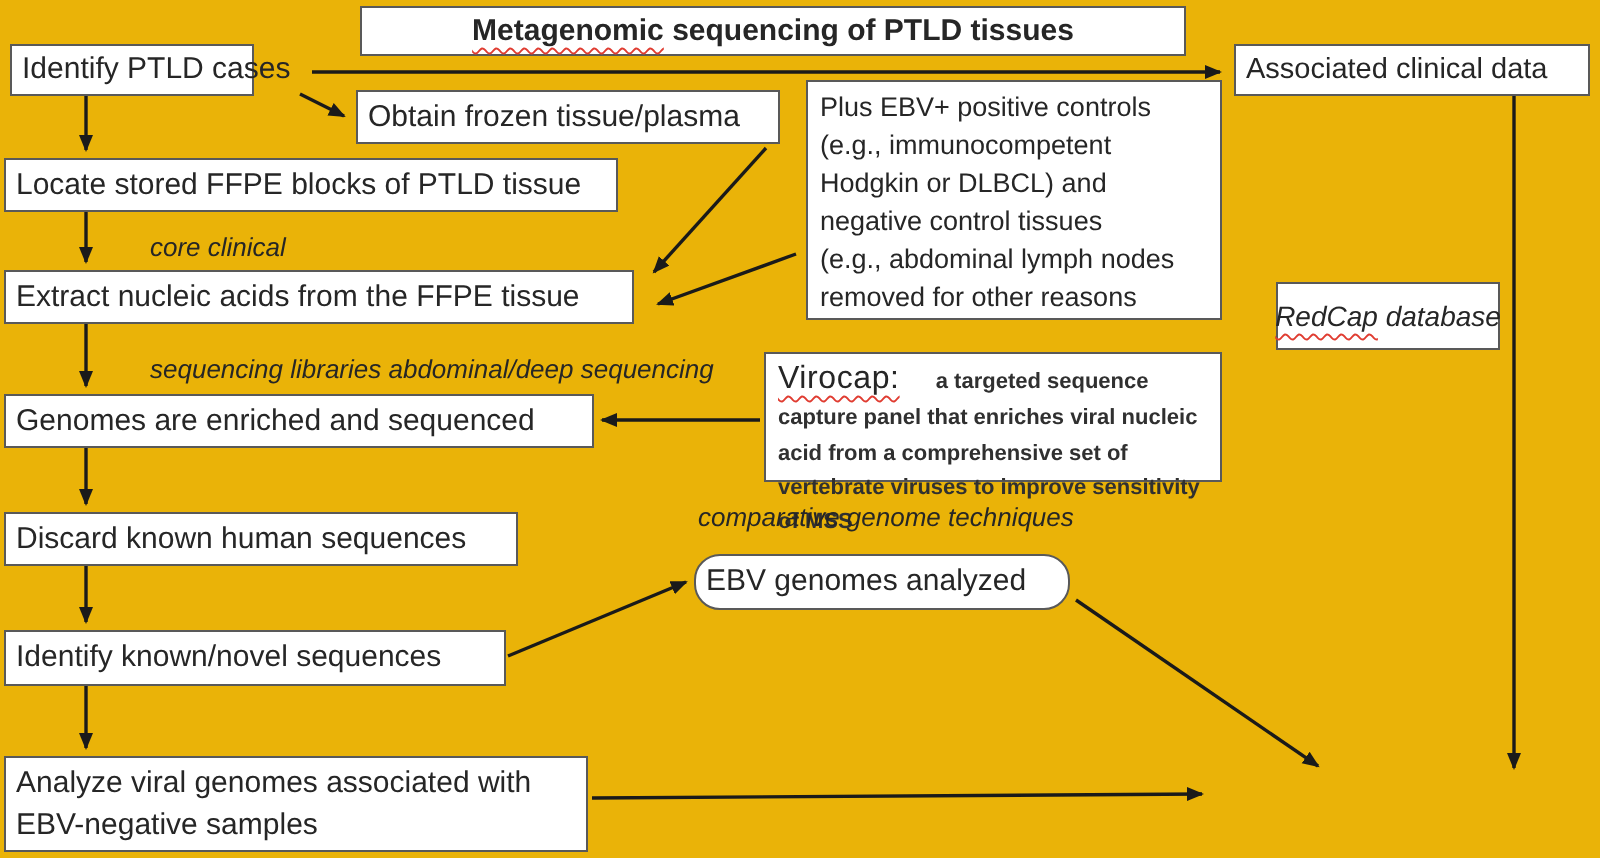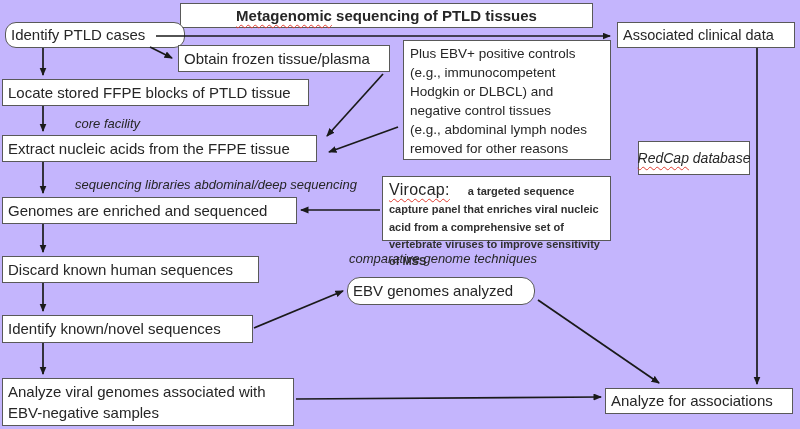--- a/index.html
+++ b/index.html
@@ -1,17 +1,17 @@
 <!DOCTYPE html>
 <html><head>
 <meta charset="utf-8">
 <style>
   html,body{margin:0;padding:0;background:#fff;}
   #canvas{
-    position:relative;width:800px;height:429px;background:#c4b5fd;
+    position:relative;width:800px;height:429px;background:#eab308;
     font-family:"Liberation Sans",sans-serif;color:#262626;overflow:hidden;
   }
   .box{
     position:absolute;background:#fff;border:1px solid #595959;
     font-size:15px;line-height:1.15;display:flex;align-items:center;
     padding:2px 5px;box-sizing:border-box;white-space:nowrap;
   }
   .box.multi{white-space:pre-line;align-items:flex-start;line-height:19px;}
   .title-box{
     position:absolute;background:#fff;border:1px solid #595959;
@@ -34,33 +34,33 @@
 </style>
 </head>
 <body>
 
 <div id="canvas">
 
   <div class="title-box" style="left:180px;top:3px;width:413px;height:25px;">
     <span><span class="squiggle">Metagenomic</span><span> sequencing of PTLD tissues</span></span>
   </div>
 
-  <div class="box" style="left:5px;top:22px;width:180px;height:26px;border-radius:11px;">
+  <div class="box" style="left:5px;top:22px;width:122px;height:26px;">
     <span>Identify PTLD cases</span>
   </div>
 
   <div class="box" style="left:178px;top:45px;width:212px;height:27px;">
     <span>Obtain frozen tissue/plasma</span>
   </div>
 
   <div class="box" style="left:2px;top:79px;width:307px;height:27px;">
     <span>Locate stored FFPE blocks of PTLD tissue</span>
   </div>
 
-  <div class="lbl" style="left:75px;top:116px;">core facility</div>
+  <div class="lbl" style="left:75px;top:116px;">core clinical</div>
 
   <div class="box" style="left:2px;top:135px;width:315px;height:27px;">
     <span>Extract nucleic acids from the FFPE tissue</span>
   </div>
 
   <div class="lbl" style="left:75px;top:177px;">sequencing libraries abdominal/deep sequencing</div>
 
   <div class="box" style="left:2px;top:197px;width:295px;height:27px;">
     <span>Genomes are enriched and sequenced</span>
   </div>
@@ -98,23 +98,20 @@
   </div>
 
   <div class="box" style="left:617px;top:22px;width:178px;height:26px;font-size:14.5px;">
     <span>Associated clinical data</span>
   </div>
 
   <div class="box redcap" style="left:638px;top:141px;width:112px;height:34px;font-size:14px;">
     <span><span class="squiggle">RedCap</span><span> database</span></span>
   </div>
 
-  <div class="box" style="left:605px;top:388px;width:188px;height:26px;">
-    <span>Analyze for associations</span>
-  </div>
 
   <svg id="arrows" width="800" height="429" viewBox="0 0 800 429">
     <defs>
       <marker id="ah" markerWidth="9" markerHeight="8" refX="7.5" refY="3.5" orient="auto" markerUnits="userSpaceOnUse">
         <path d="M0,0 L8.5,3.5 L0,7 z" fill="#1a1a1a"></path>
       </marker>
     </defs>
     <g stroke="#1a1a1a" stroke-width="1.7" fill="none">
       <line x1="156" y1="36" x2="610" y2="36" marker-end="url(#ah)"></line>
       <line x1="150" y1="47" x2="172" y2="58" marker-end="url(#ah)"></line>

